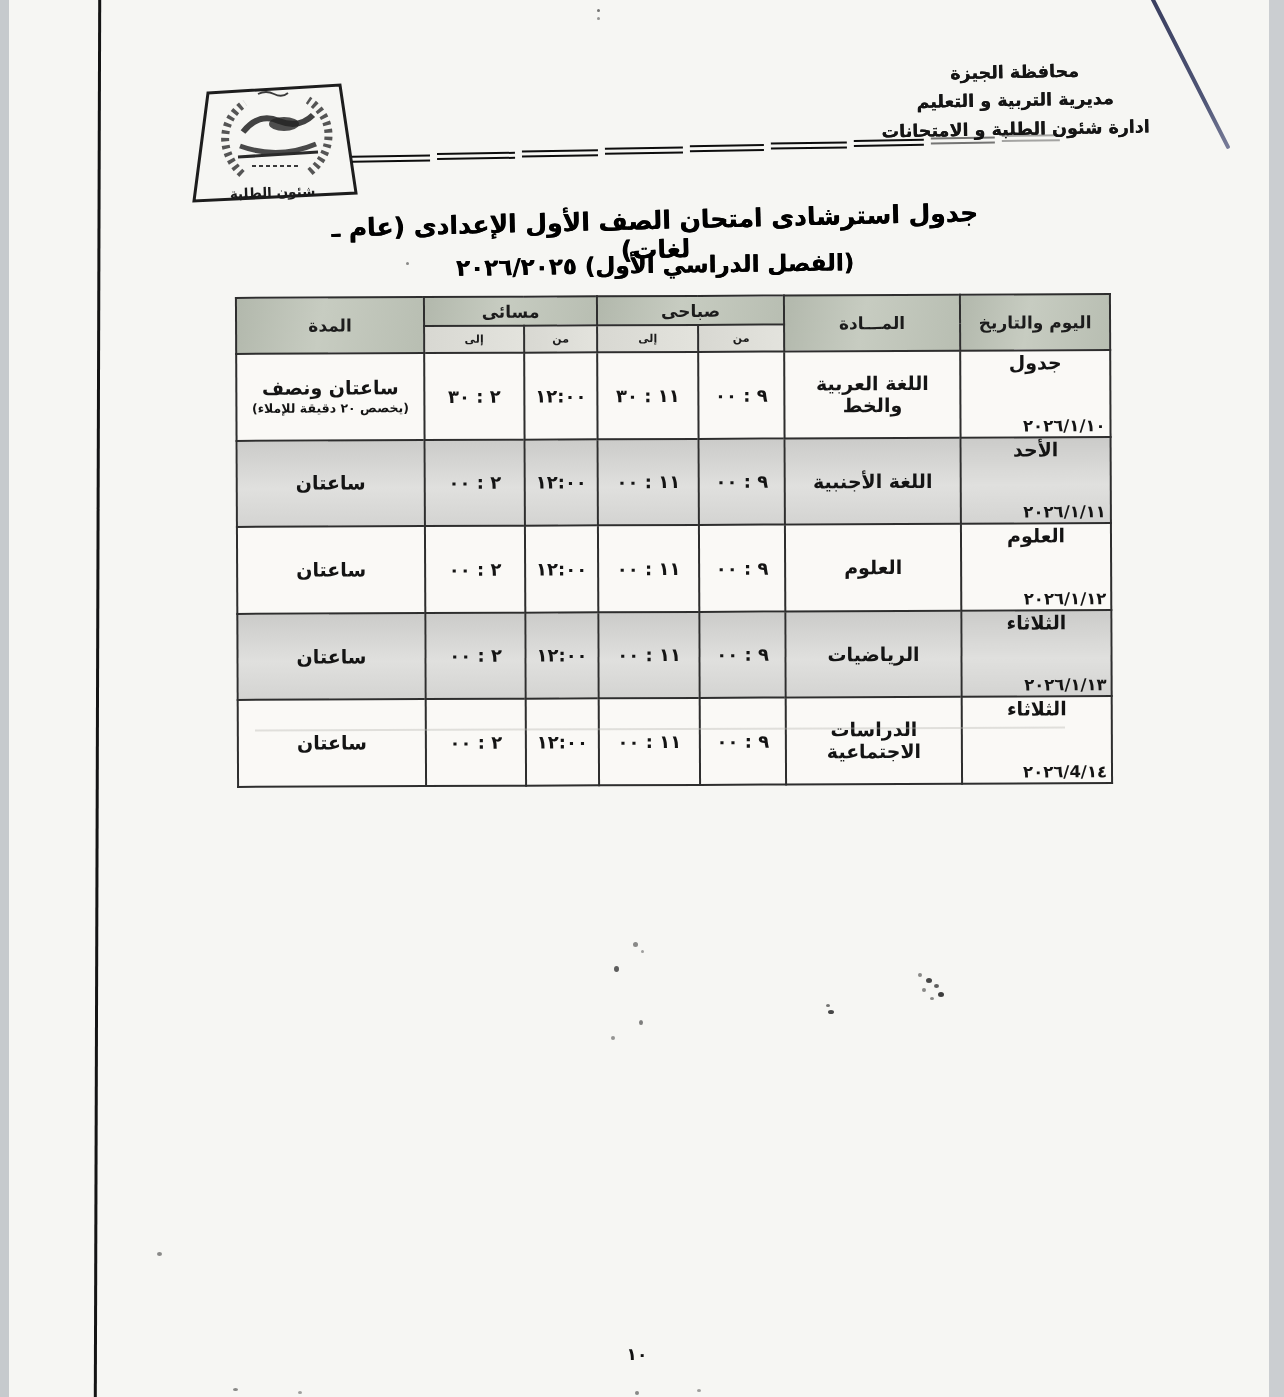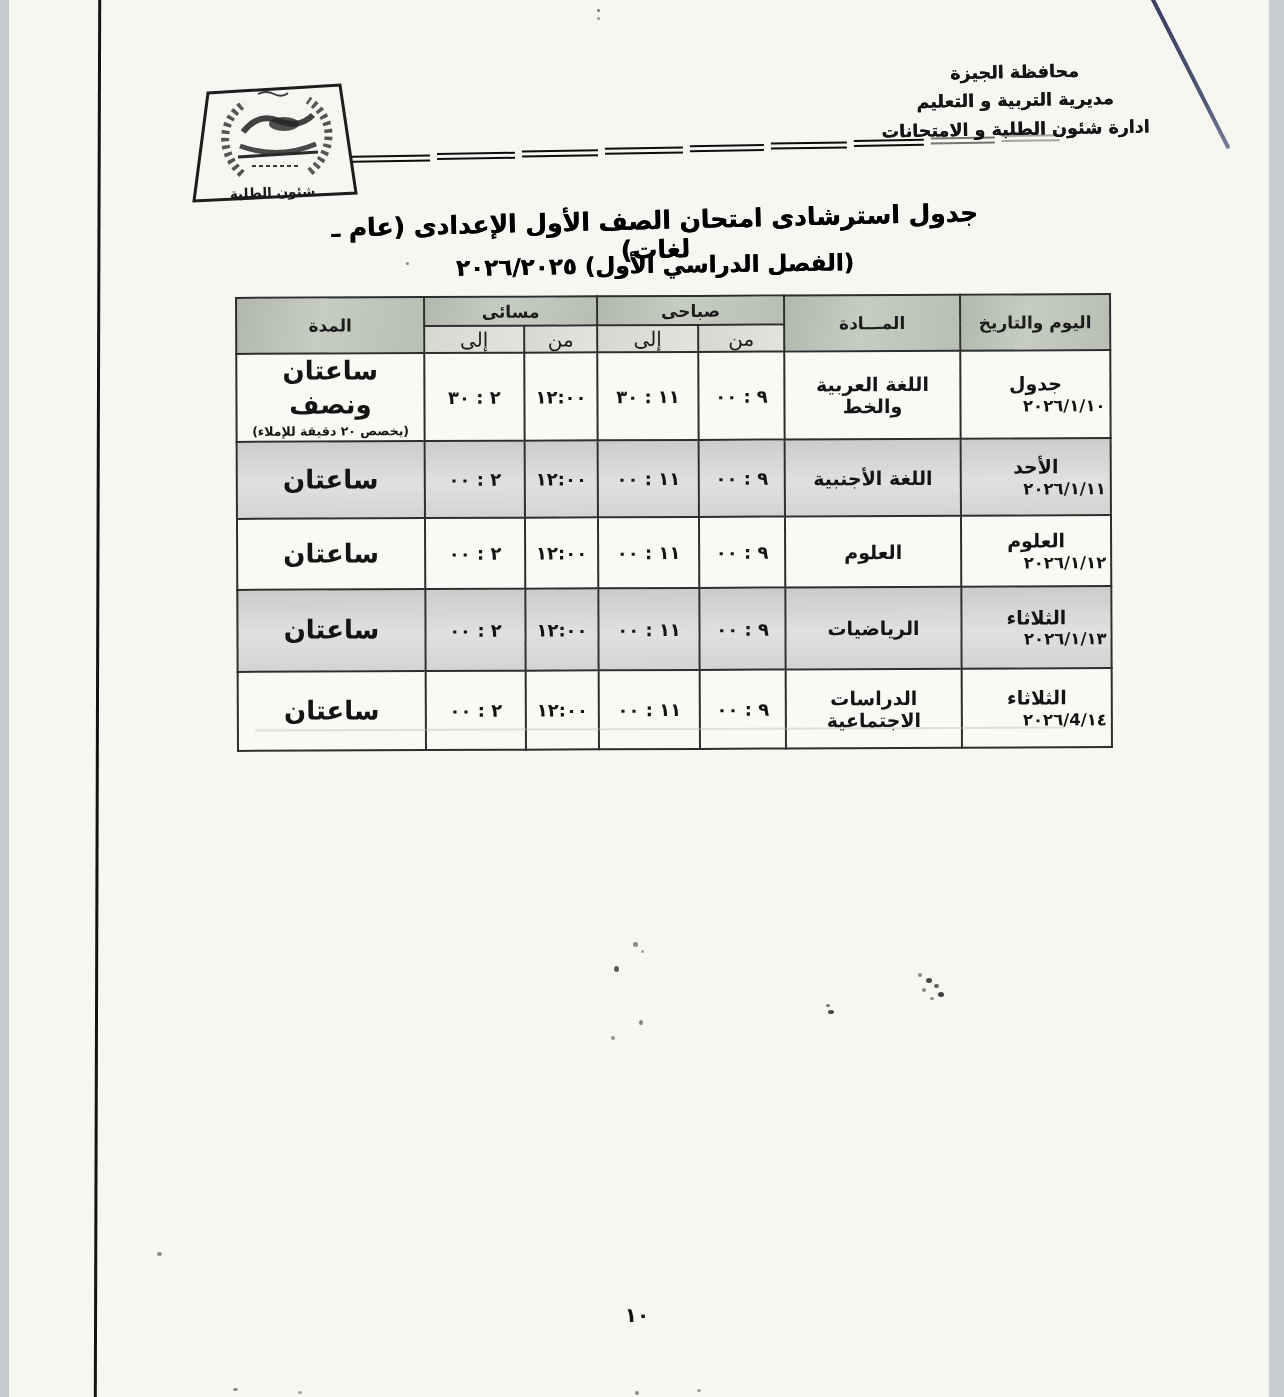--- a/index.html
+++ b/index.html
@@ -49,41 +49,41 @@
   .table-wrap{position:absolute;left:236px;top:295px;transform:rotate(-0.25deg);}
   table{border-collapse:collapse;direction:rtl;table-layout:fixed;width:874px;}
   th,td{border:2.5px solid #2e2e2e;padding:0 4px;text-align:center;vertical-align:middle;overflow:hidden;}
   thead th{font-weight:bold;color:#1c1c1c;}
   .th-main{
     background:linear-gradient(100deg,#b2b8ac,#c7ccc1 45%,#b8beb2);
     font-size:17px;height:27px;
   }
   .th-sub{
     background:linear-gradient(90deg,#d8d8d2,#e3e3dd);
-    font-size:20px;height:25px;font-weight:normal;
+    font-size:11px;height:25px;font-weight:bold;
   }
   tbody td{font-weight:bold;font-size:19px;color:#141414;}
   tbody tr{background:#faf9f6;}
   tbody tr.shade{background:linear-gradient(180deg,#cbcbc9,#e0e0de 55%,#d3d3d1);}
   tbody tr:nth-child(1){height:68px;}
   tbody tr:nth-child(2){height:77px;}
   tbody tr:nth-child(3){height:71px;}
   tbody tr:nth-child(4){height:82px;}
   tbody tr:nth-child(5){height:79px;}
-  .num{direction:ltr;unicode-bidi:isolate;}
+  .num{direction:ltr;unicode-bidi:isolate;margin-top:41px;}
   .c-time{font-size:18px;letter-spacing:.5px;}
   .day-name{font-size:19px;line-height:1.25;}
   .exam-date{font-size:16.5px;line-height:1.2;text-align:right;}
-  .dur-main{font-size:26px;line-height:1.3;}
+  .dur-main{font-size:19px;line-height:1.3;}
   .dur-note{font-size:12.5px;line-height:1.5;}
   .ghost-line{position:absolute;left:255px;top:728px;width:810px;height:2px;background:#b9b9b4;opacity:.4;transform:rotate(-0.2deg);}
   
   .page-number{
     position:absolute;left:612px;top:1303px;width:50px;text-align:center;
-    font-size:20px;font-weight:bold;color:#111;
+    font-size:17px;font-weight:bold;color:#111;
   }
   
   .speck{position:absolute;background:#1c1c1c;border-radius:50%;}
 </style>
 </head>
 <body>
 
 <div class="page">
 
   <div class="edge-left"></div>

